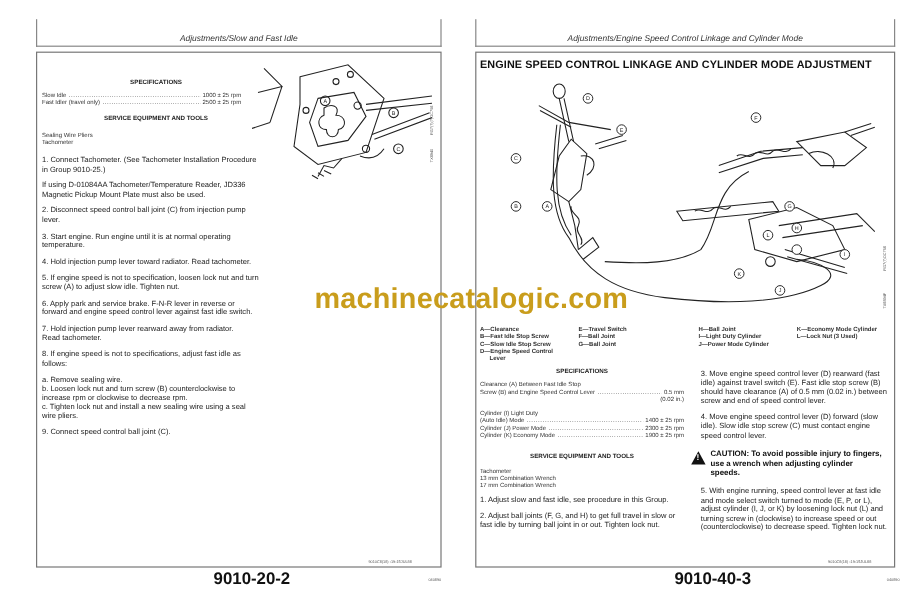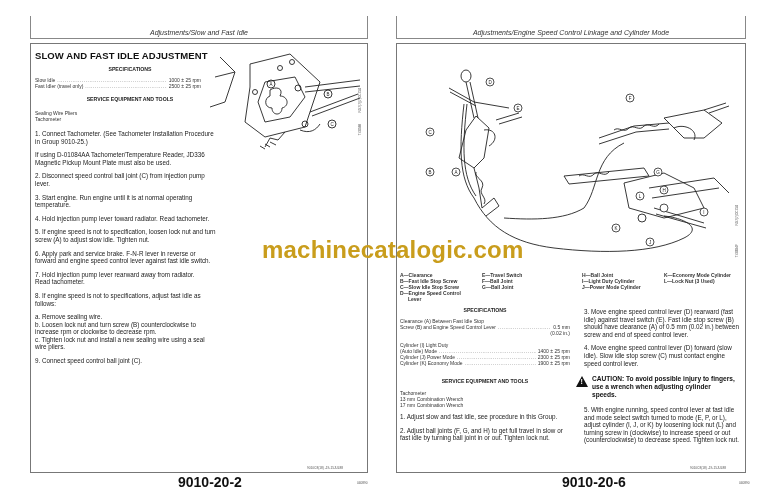--- a/index.html
+++ b/index.html
@@ -32,21 +32,20 @@
 </style>
 </head>
 <body>
 
 <div class="page left">
   <div class="hdrbox" style="left:30px; top:16px; width:336px; height:22px;">
     <div class="hdrtext">Adjustments/Slow and Fast Idle</div>
   </div>
   <div class="mainbox" style="left:30px; top:43px; width:336px; height:428px;"></div>
 
-  <div class="title" style="left:35px; top:50px;">SLOW AND FAST IDLE ADJUSTMENT</div>
   <div class="sub" style="left:35px; top:66px; width:190px;">SPECIFICATIONS</div>
 
   <div class="small" style="left:35px; top:77px; width:166px;">
     <div class="spec-row">
         <span class="lbl">Slow Idle</span>
         <span class="dots"></span>
         <span>1000 ± 25 rpm</span>
       </div>
     <div class="spec-row">
         <span class="lbl">Fast Idler (travel only)</span>
@@ -110,20 +109,21 @@
   <div class="pageno" style="left:178px; top:474px;">9010-20-2</div>
   <div class="tiny" style="left:357px; top:481px;">040890</div>
 </div>
 
 <div class="page right">
   <div class="hdrbox" style="left:12px; top:16px; width:348px; height:22px;">
     <div class="hdrtext">Adjustments/Engine Speed Control Linkage and Cylinder Mode</div>
   </div>
   <div class="mainbox" style="left:12px; top:43px; width:348px; height:428px;"></div>
 
+  <div class="title" style="left:16px; top:49px; font-size:9px;">ENGINE SPEED CONTROL LINKAGE AND CYLINDER MODE ADJUSTMENT</div>
 
   <svg style="left:20px; top:68px;" width="330" height="190" viewBox="0 0 330 190">
     <g fill="none" stroke="#222" stroke-width="0.9">
       <ellipse cx="62" cy="8" rx="5" ry="6"></ellipse>
       <path d="M62 14 L70 50 M66 14 L74 50"></path>
       <path d="M45 20 L70 34 L105 40 M46 24 L72 38"></path>
       <path d="M72 48 L62 62 L55 90 L70 100 L80 90 L85 60 Z"></path>
       <path d="M80 62 C92 60 95 72 85 78"></path>
       <path d="M92 52 L115 45 M95 56 L118 49"></path>
       <path d="M70 100 L75 120 L78 140 M72 104 C70 110 82 112 78 120 C74 126 84 130 80 136"></path>
@@ -246,17 +246,17 @@
   <div class="caution" style="left:192px; top:375px; width:160px;">
     <span class="tri"></span>
     <span>CAUTION: To avoid possible injury to fingers, use a wrench when adjusting cylinder speeds.</span>
   </div>
 
   <div class="body" style="left:200px; top:406px; width:156px;">
     <p>5. With engine running, speed control lever at fast idle and mode select switch turned to mode (E, P, or L), adjust cylinder (I, J, or K) by loosening lock nut (L) and turning screw in (clockwise) to increase speed or out (counterclockwise) to decrease speed. Tighten lock nut.</p>
   </div>
 
   <div class="tiny" style="left:306px; top:466px;">9010C8(18)  -19-15JUL88</div>
-  <div class="pageno" style="left:178px; top:474px;">9010-20-6</div>
+  <div class="pageno" style="left:178px; top:474px;">9010-40-3</div>
   <div class="tiny" style="left:355px; top:481px;">040890</div>
 </div>
 
 <div class="watermark">machinecatalogic.com</div>
 
 </body></html>

